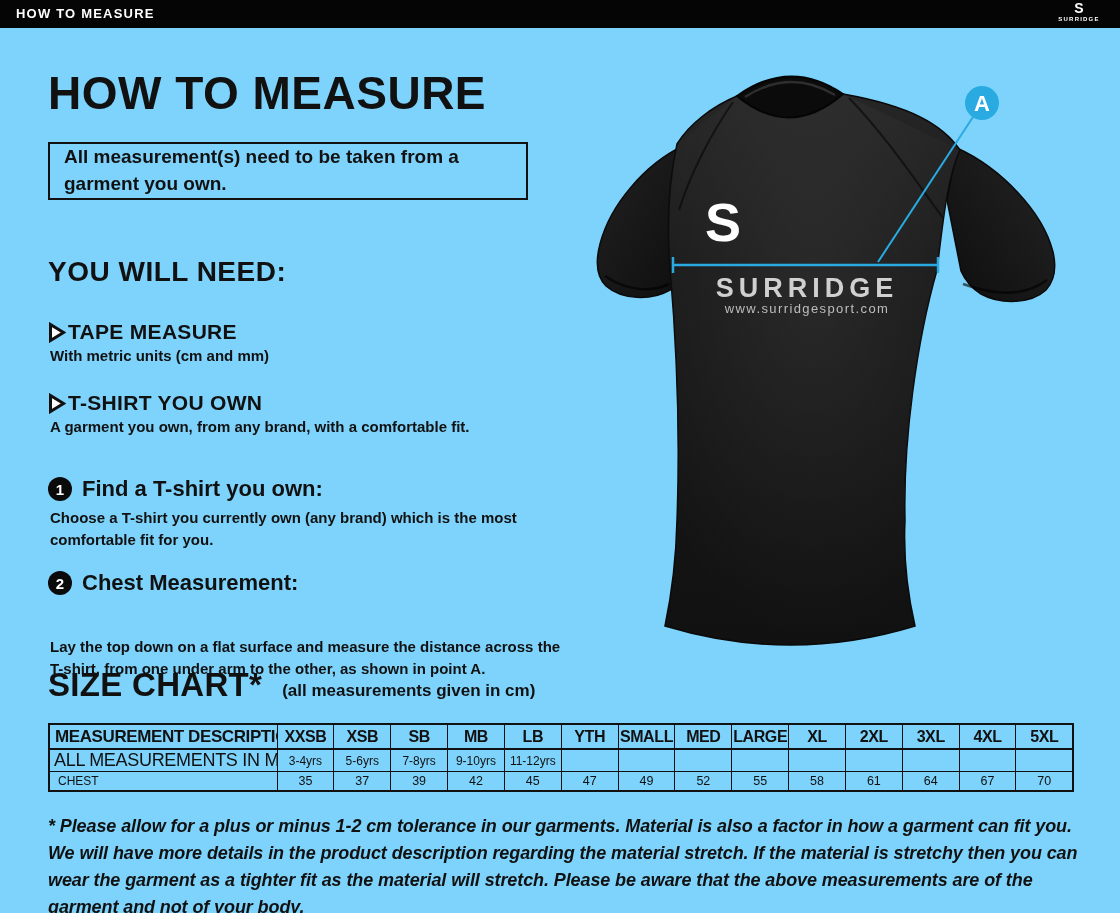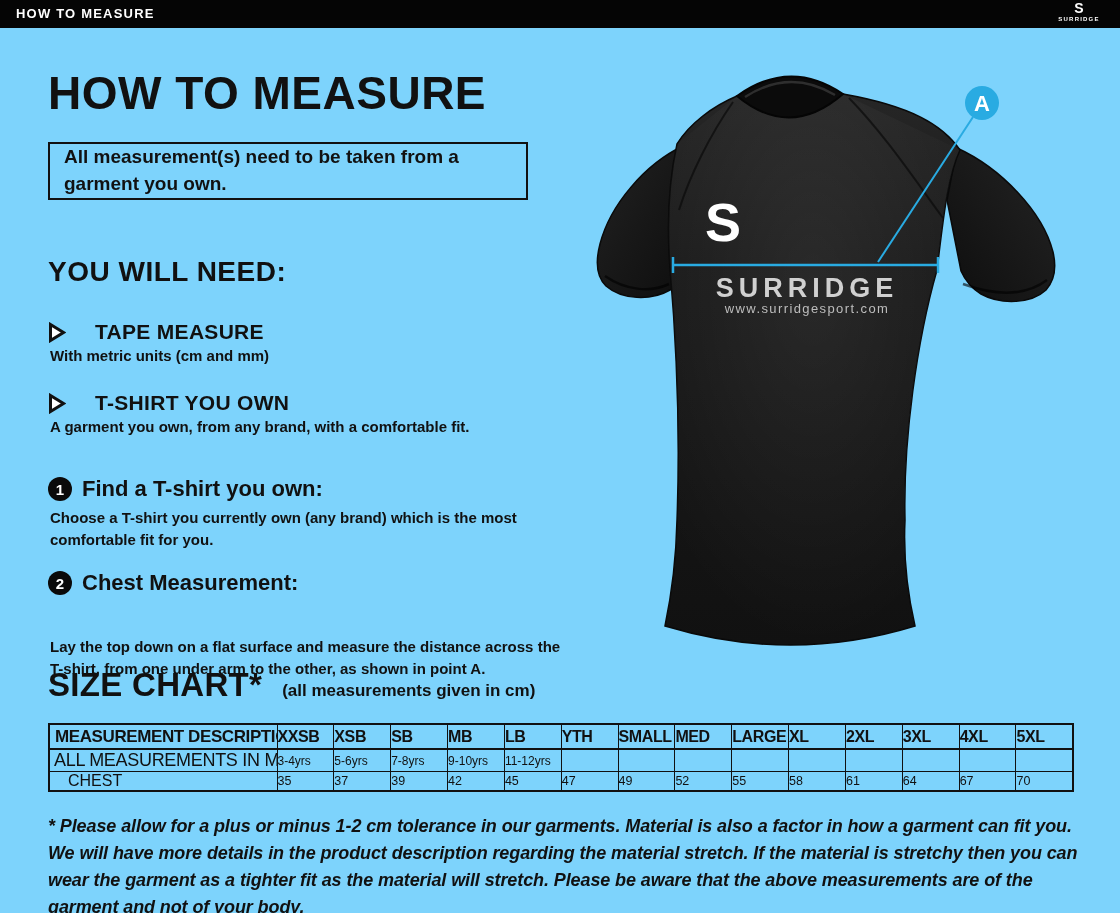--- a/index.html
+++ b/index.html
@@ -15,21 +15,21 @@
   .topbar-logo .mark { font-size:14px; font-weight:bold; line-height:15px; display:block; }
   .topbar-logo .name { font-size:6px; font-weight:bold; letter-spacing:1.2px; display:block; }
 
   
   .h1 { position:absolute; left:48px; top:66px; font-size:46px; font-weight:bold; letter-spacing:0.5px; }
   .notice-box { position:absolute; left:48px; top:142px; width:480px; border:2.5px solid #111;
                 padding:0 14px; font-size:19px; font-weight:bold; line-height:1.42; }
   .h2 { position:absolute; left:48px; font-size:28px; font-weight:bold; letter-spacing:0.5px; }
   .h2.you-will-need { top:256px; }
 
-  .need-item { position:absolute; left:48px; display:flex; align-items:center; gap:29px; }
+  .need-item { position:absolute; left:48px; display:flex; align-items:center; gap:2px; }
   .need-item.tape { top:320px; }
   .need-item.tshirt { top:391px; }
   .need-label { font-size:21px; font-weight:bold; letter-spacing:0.3px; }
   .need-desc { position:absolute; left:50px; font-size:15px; font-weight:bold; }
   .need-desc.tape { top:347px; }
   .need-desc.tshirt { top:418px; }
 
   .step { position:absolute; left:48px; display:flex; align-items:center; gap:10px; }
   .step.one { top:476px; }
   .step.two { top:570px; }
@@ -40,27 +40,27 @@
   .step-desc.one { top:507px; }
   .step-desc.two { top:636px; }
 
   .sizechart-heading { position:absolute; left:48px; top:666px; display:flex; align-items:baseline;text-align:center; }
   .sizechart-heading .big { font-size:33px; font-weight:bold; letter-spacing:0.3px; }
   .sizechart-heading .small { font-size:17px; font-weight:bold; margin-left:20px; }
 
   
   .table-wrap { position:absolute; left:48px; top:723px; width:1026px; }
   table { width:100%; border-collapse:collapse; table-layout:fixed; border:2px solid #111; }
-  th, td { border:1px solid #111; text-align:left; white-space:nowrap; overflow:hidden; }
+  th, td { border:1px solid #111; text-align:center; white-space:nowrap; overflow:hidden; }
   thead th { font-size:16px; font-weight:bold; letter-spacing:-0.4px; height:25px; border-bottom:2px solid #111; }
   thead th.desc { text-align:left; padding-left:5px; font-size:17px; }
   tr.metric td { height:18px; font-size:12px; }
   tr.metric td.desc { text-align:left; padding-left:4px; font-weight:normal; font-size:18px; letter-spacing:-0.3px; }
   tr.chest td { height:19px; font-size:12.5px; }
-  tr.chest td.desc { text-align:left; padding-left:18px; font-size:16px; }
+  tr.chest td.desc { text-align:left; padding-left:8px; font-size:12px; }
 
   .footnote { position:absolute; left:48px; top:813px; width:1034px; font-size:18px;
               font-weight:bold; font-style:italic; line-height:1.5; letter-spacing:-0.1px; }
 
   
   .diagram { position:absolute; left:565px; top:50px; width:510px; height:615px; }
 </style>
 </head>
 <body>
 

